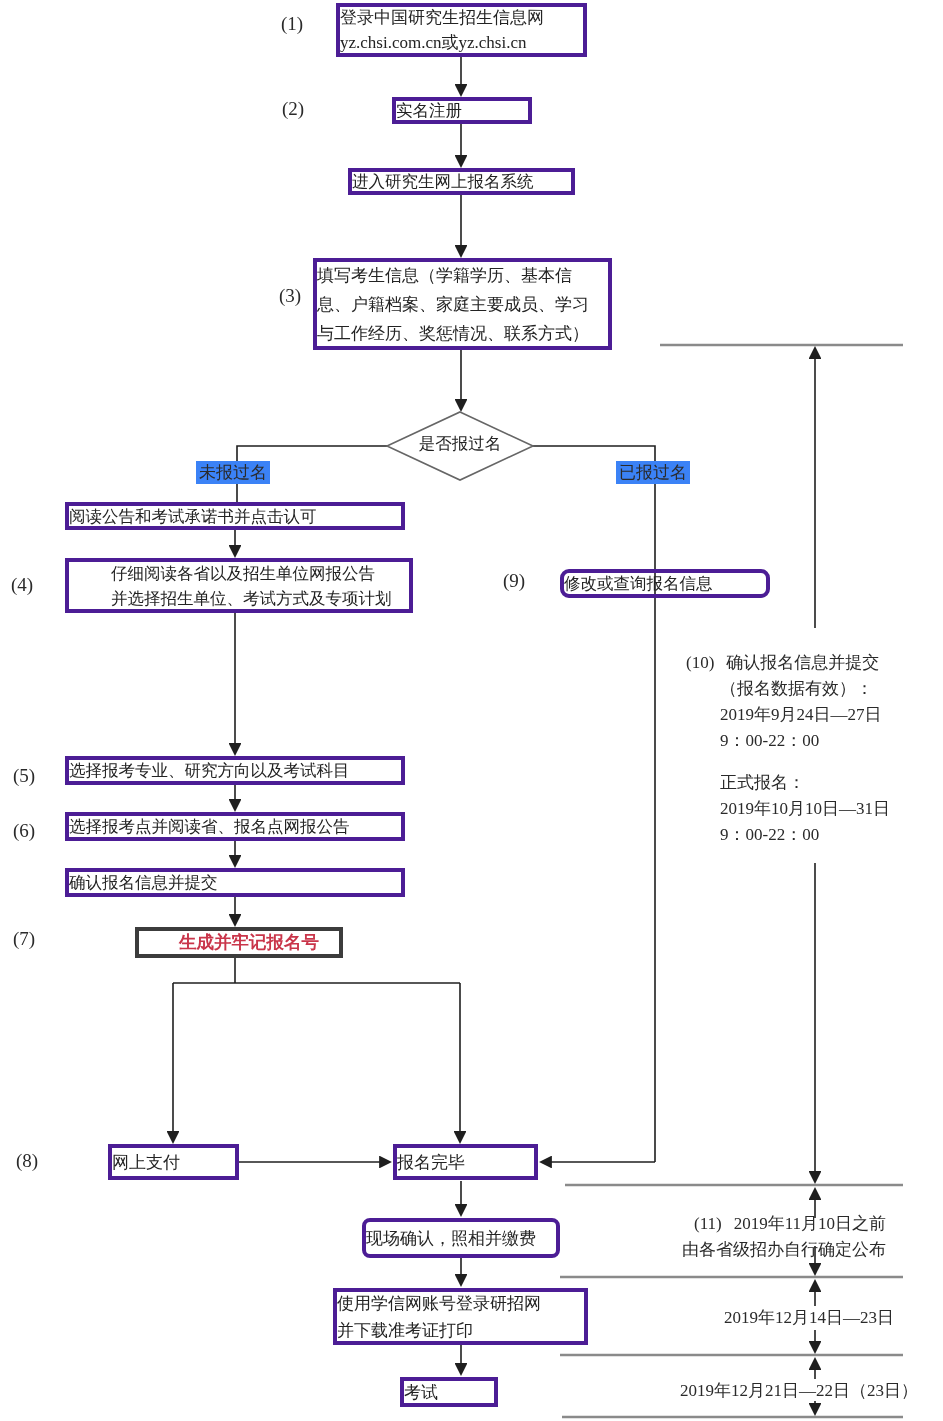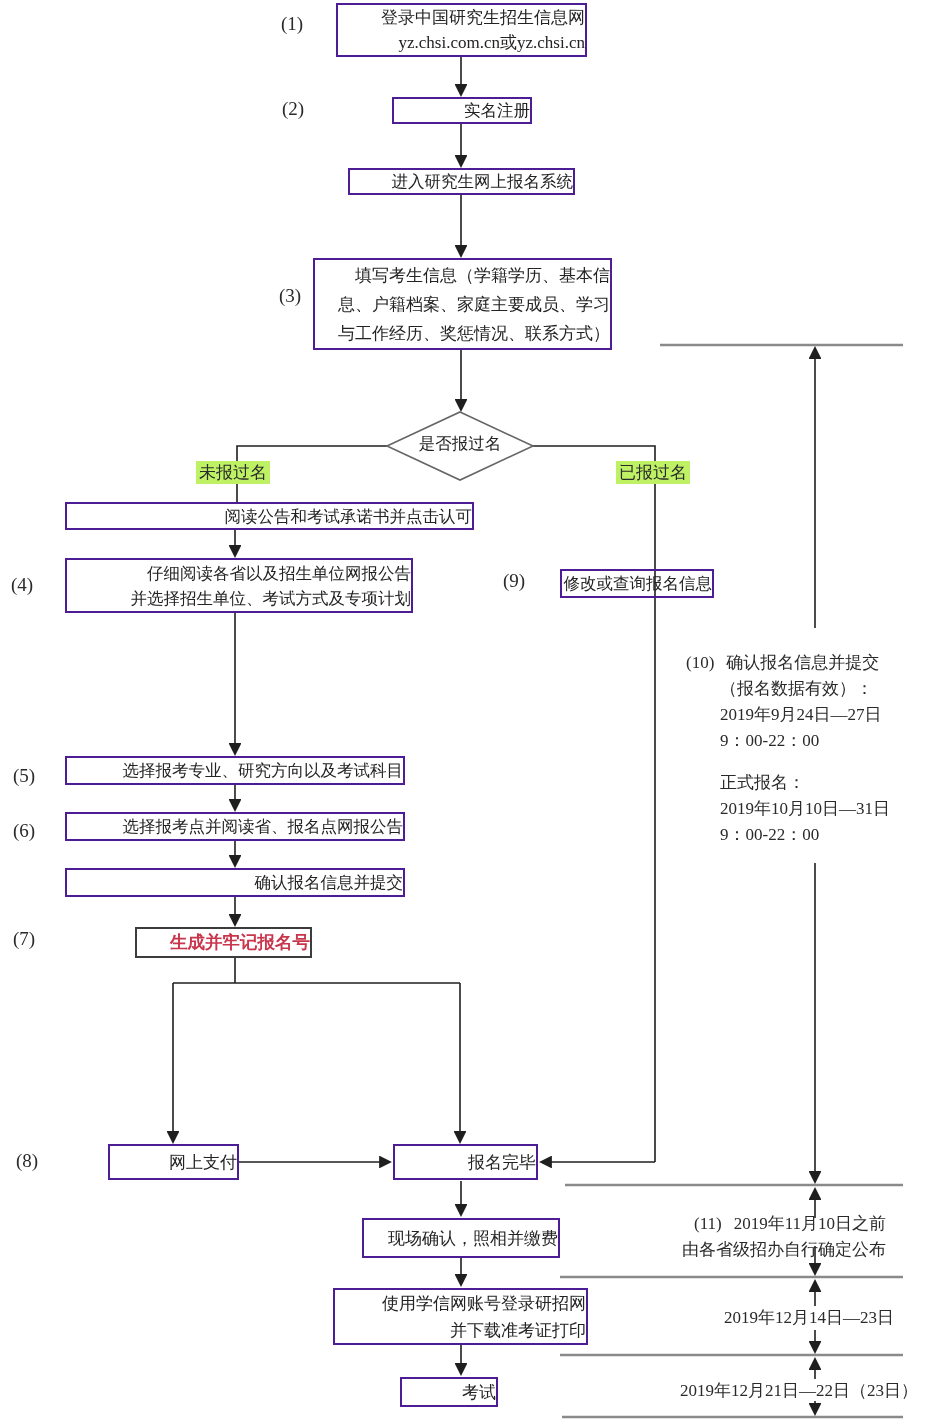--- a/index.html
+++ b/index.html
@@ -2,28 +2,28 @@
 <html><head>
 <meta charset="utf-8">
 <style>
   html,body{margin:0;padding:0;background:#fff;}
   #canvas{
     position:relative;width:943px;height:1421px;background:#ffffff;
     font-family:"Liberation Serif","DejaVu Serif",serif;color:#232323;overflow:hidden;
   }
   #wires{position:absolute;left:0;top:0;width:943px;height:1421px;}
   .box{
-    position:absolute;border:2px solid #4c1d95;background:#fff;
-    display:flex;flex-direction:column;align-items:flex-end;justify-content:center;
+    position:absolute;border:4px solid #4c1d95;background:#fff;
+    display:flex;flex-direction:column;align-items:flex-start;justify-content:center;
     text-align:center;font-size:16.5px;line-height:25px;box-sizing:border-box;
   }
   .box.transparent{background:transparent;}
   .box.red-box{border-color:#3c3c3c;font-weight:bold;font-size:17.5px;}
   .steplbl{position:absolute;font-size:19px;color:#2a2a2a;}
-  .branchlbl{position:absolute;font-size:17px;background:#bef264;padding:0 3px;color:#2a2a2a;}
+  .branchlbl{position:absolute;font-size:17px;background:#3b82f6;padding:0 3px;color:#2a2a2a;}
   .dec-label{position:absolute;left:390px;top:433px;width:140px;text-align:center;font-size:16.5px;}
   .note{position:absolute;font-size:17px;line-height:26px;color:#2a2a2a;}
   .note .numlbl{display:inline-block;margin-right:12px;}
   .note .indent{padding-left:34px;}
   .note .gap{margin-top:16px;}
   .annotation-line{position:absolute;font-size:17px;color:#2a2a2a;white-space:nowrap;}
 </style>
 </head>
 <body>
 
@@ -103,58 +103,58 @@
     <span>填写考生信息（学籍学历、基本信</span>
     <span>息、户籍档案、家庭主要成员、学习</span>
     <span>与工作经历、奖惩情况、联系方式）</span>
   </div>
 
   <div class="dec-label">是否报过名</div>
 
   <span class="branchlbl" style="left:196px;top:461px;">未报过名</span>
   <span class="branchlbl" style="left:616px;top:461px;">已报过名</span>
 
-  <div class="box" style="left:65px;top:502px;width:409px;height:28px;">
+  <div class="box" style="left:65px;top:502px;width:340px;height:28px;">
     <span>阅读公告和考试承诺书并点击认可</span>
   </div>
 
   <div class="box" style="left:65px;top:558px;width:348px;height:55px;padding-left:42px;">
     <span>仔细阅读各省以及招生单位网报公告</span>
     <span>并选择招生单位、考试方式及专项计划</span>
   </div>
 
   <div class="box" style="left:65px;top:756px;width:340px;height:29px;">
     <span>选择报考专业、研究方向以及考试科目</span>
   </div>
 
   <div class="box" style="left:65px;top:812px;width:340px;height:29px;">
     <span>选择报考点并阅读省、报名点网报公告</span>
   </div>
 
   <div class="box" style="left:65px;top:868px;width:340px;height:29px;">
     <span>确认报名信息并提交</span>
   </div>
 
-  <div class="box red-box" style="left:135px;top:927px;width:177px;height:31px;">
+  <div class="box red-box" style="left:135px;top:927px;width:208px;height:31px;padding-left:40px;">
     <span style="color: rgb(201, 53, 74);">生成并牢记报名号</span>
   </div>
 
-  <div class="box transparent" style="left:560px;top:569px;width:154px;height:29px;">
+  <div class="box transparent" style="left:560px;top:569px;width:210px;height:29px;border-radius:9px;">
     <span>修改或查询报名信息</span>
   </div>
 
   <div class="box" style="left:108px;top:1144px;width:131px;height:36px;font-size:17px;">
     <span>网上支付</span>
   </div>
 
   <div class="box" style="left:393px;top:1144px;width:145px;height:36px;font-size:17px;">
     <span>报名完毕</span>
   </div>
 
-  <div class="box" style="left:362px;top:1218px;width:198px;height:40px;font-size:17px;">
+  <div class="box" style="left:362px;top:1218px;width:198px;height:40px;font-size:17px;border-radius:8px;">
     <span>现场确认，照相并缴费</span>
   </div>
 
   <div class="box" style="left:333px;top:1288px;width:255px;height:57px;font-size:17px;line-height:27px;">
     <span>使用学信网账号登录研招网</span>
     <span>并下载准考证打印</span>
   </div>
 
   <div class="box" style="left:400px;top:1377px;width:98px;height:30px;font-size:17px;">
     <span>考试</span>

